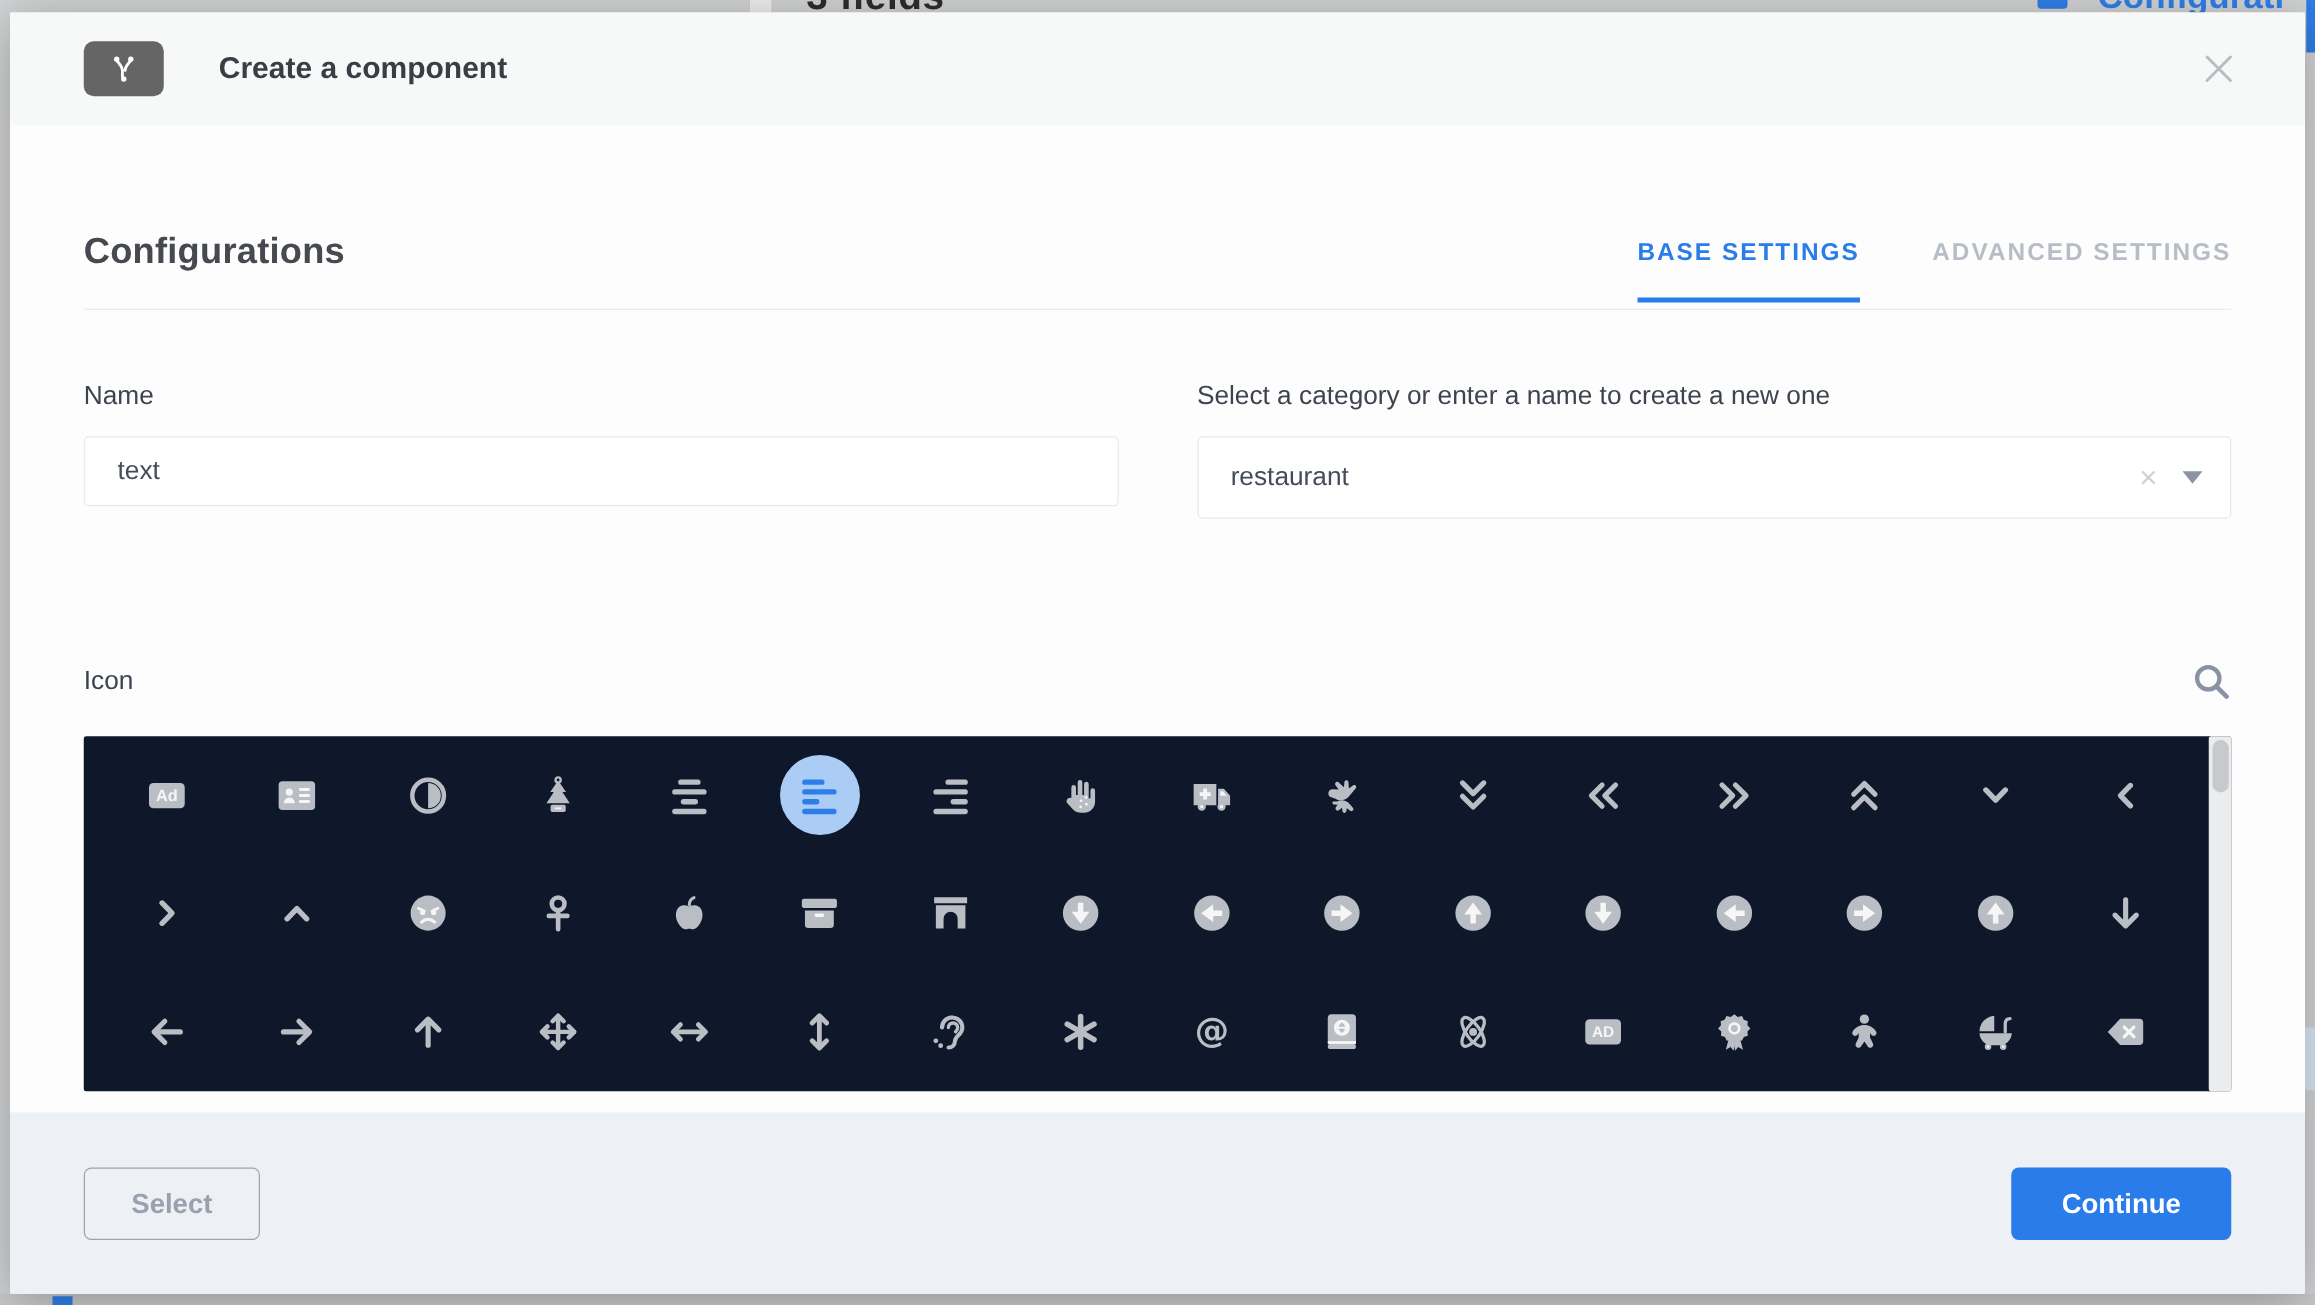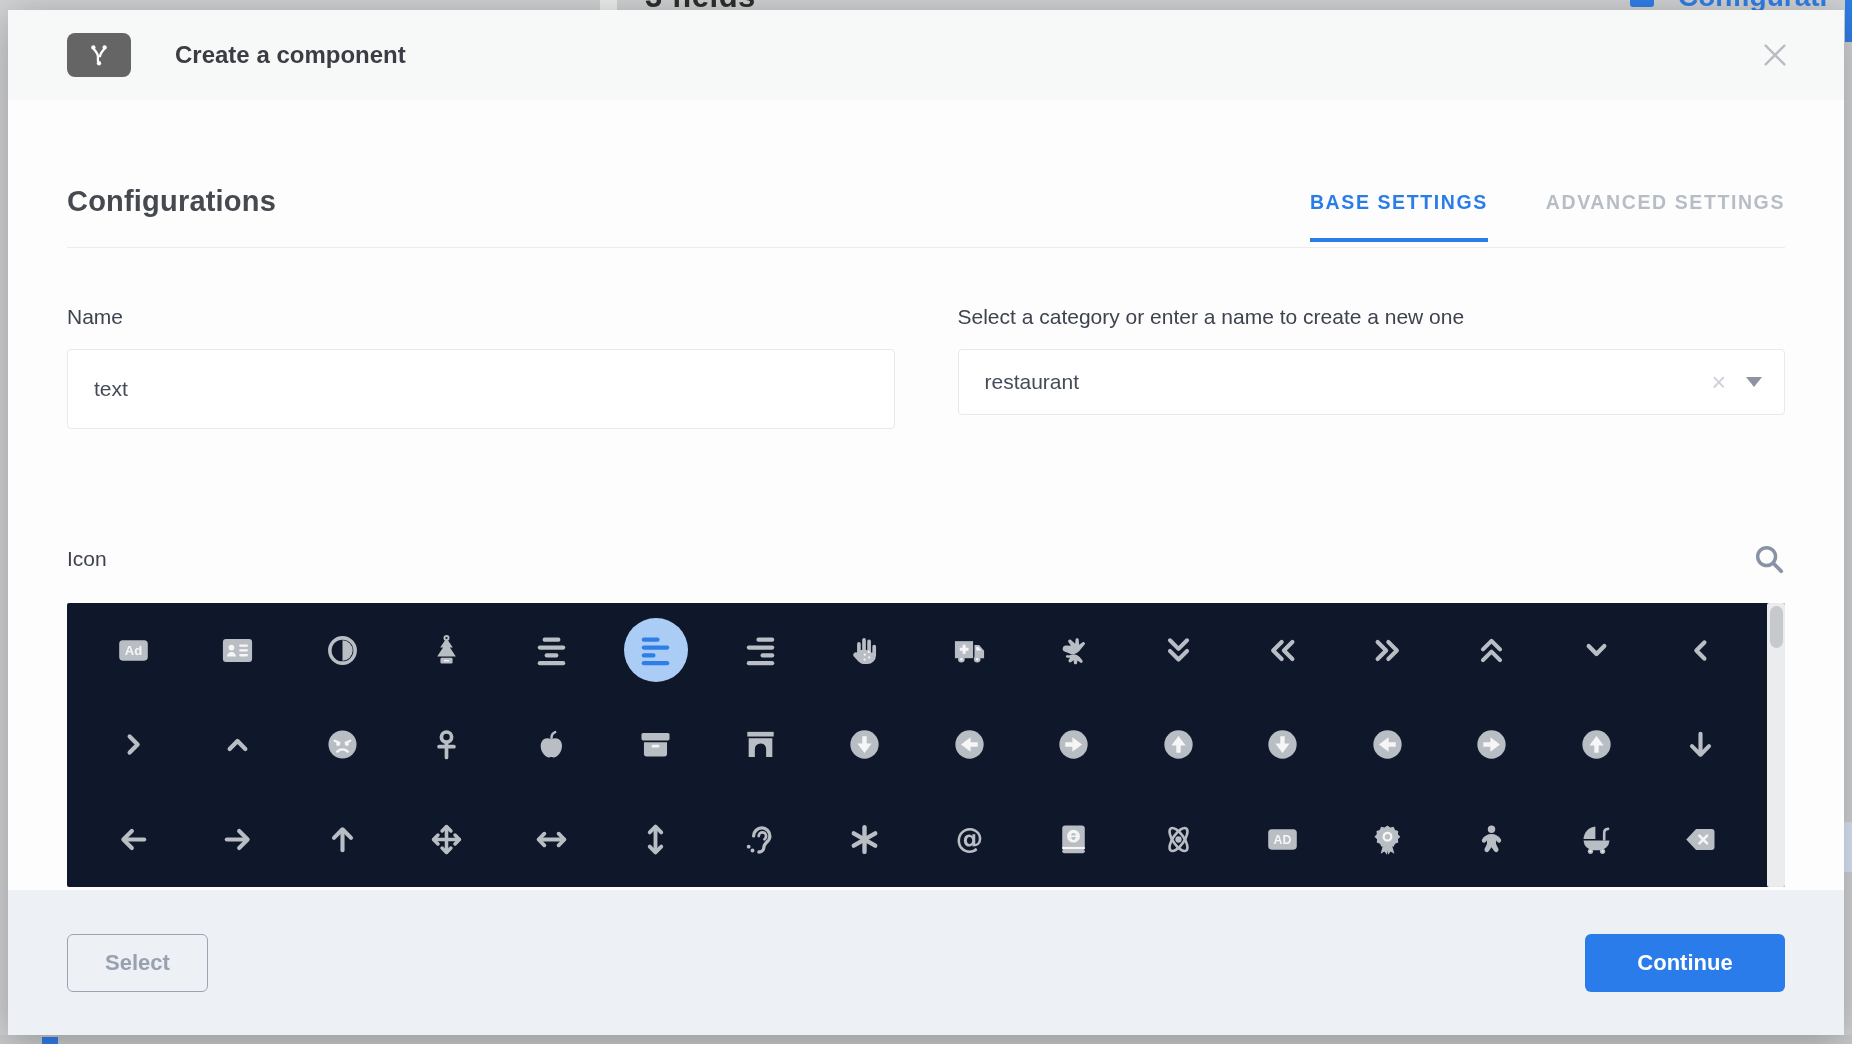--- a/index.html
+++ b/index.html
@@ -54,21 +54,21 @@
   .tab.active{color:#2a7ce9;}
   .tab.active::after{
     content:"";position:absolute;left:0;right:0;bottom:-1px;height:4px;background:#2a7ce9;
   }
 
   
   .fields{display:flex;gap:63px;margin-top:57px;}
   .field{flex:1;min-width:0;}
   .field-label{font-size:21px;color:#3d434f;margin-bottom:20px;}
   .text-input{
-    width:100%;box-sizing:border-box;height:80px;border:1px solid #e6e9ed;border-radius:4px;
+    width:100%;box-sizing:border-box;height:56px;border:1px solid #e6e9ed;border-radius:4px;
     background:#fff;padding:0 26px;font-size:21px;color:#454c59;outline:none;
     font-family:"Liberation Sans",sans-serif;
   }
   .select-box{
     height:64px;border:1px solid #e6e9ed;border-radius:4px;background:#fff;
     display:flex;align-items:center;padding:0 22px 0 26px;cursor:pointer;
   }
   .select-value{flex:1;font-size:21px;color:#454c59;}
   .select-clear{font-size:25px;color:#cdd2d9;line-height:1;padding:0 4px;cursor:pointer;}
   .select-caret{
@@ -99,21 +99,21 @@
   
   .modal-footer{
     position:absolute;left:0;right:0;bottom:0;height:145px;background:#edf0f4;
     display:flex;align-items:center;justify-content:space-between;padding:0 59px;box-sizing:border-box;
   }
   .btn{height:58px;border-radius:6px;font-size:22px;font-family:"Liberation Sans",sans-serif;cursor:pointer;}
   .btn-cancel{
     width:141px;background:transparent;border:1.5px solid #9ba4b3;color:#98a1b0;font-weight:bold;
   }
   .btn-continue{
-    width:200px;background:#2b7ceb;border:none;color:#ffffff;font-weight:bold;
+    width:176px;background:#2b7ceb;border:none;color:#ffffff;font-weight:bold;
   }
 </style>
 </head>
 <body>
 
 <div class="bg-white-slot"></div>
 <div class="bg-frag bg-top-center">3 fields</div>
 <div class="bg-chip"></div>
 <div class="bg-frag bg-top-right">Configurati</div>
 <div class="bg-right-sliver"></div>

